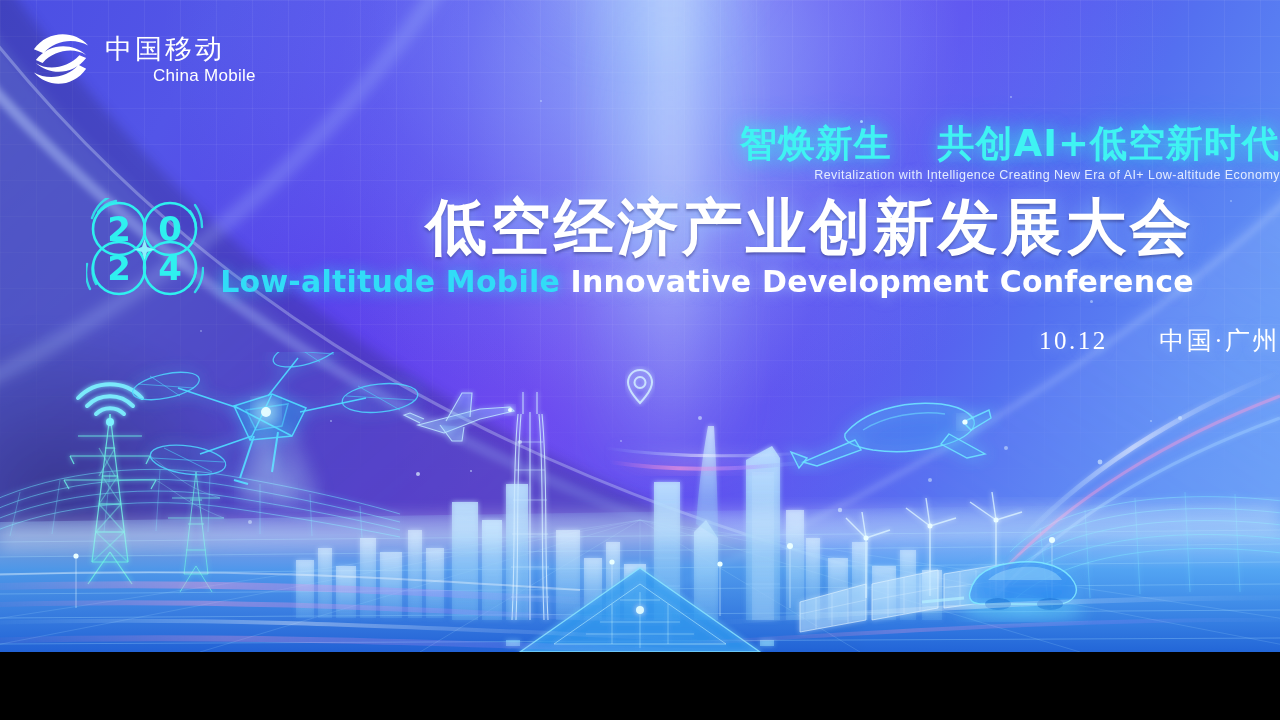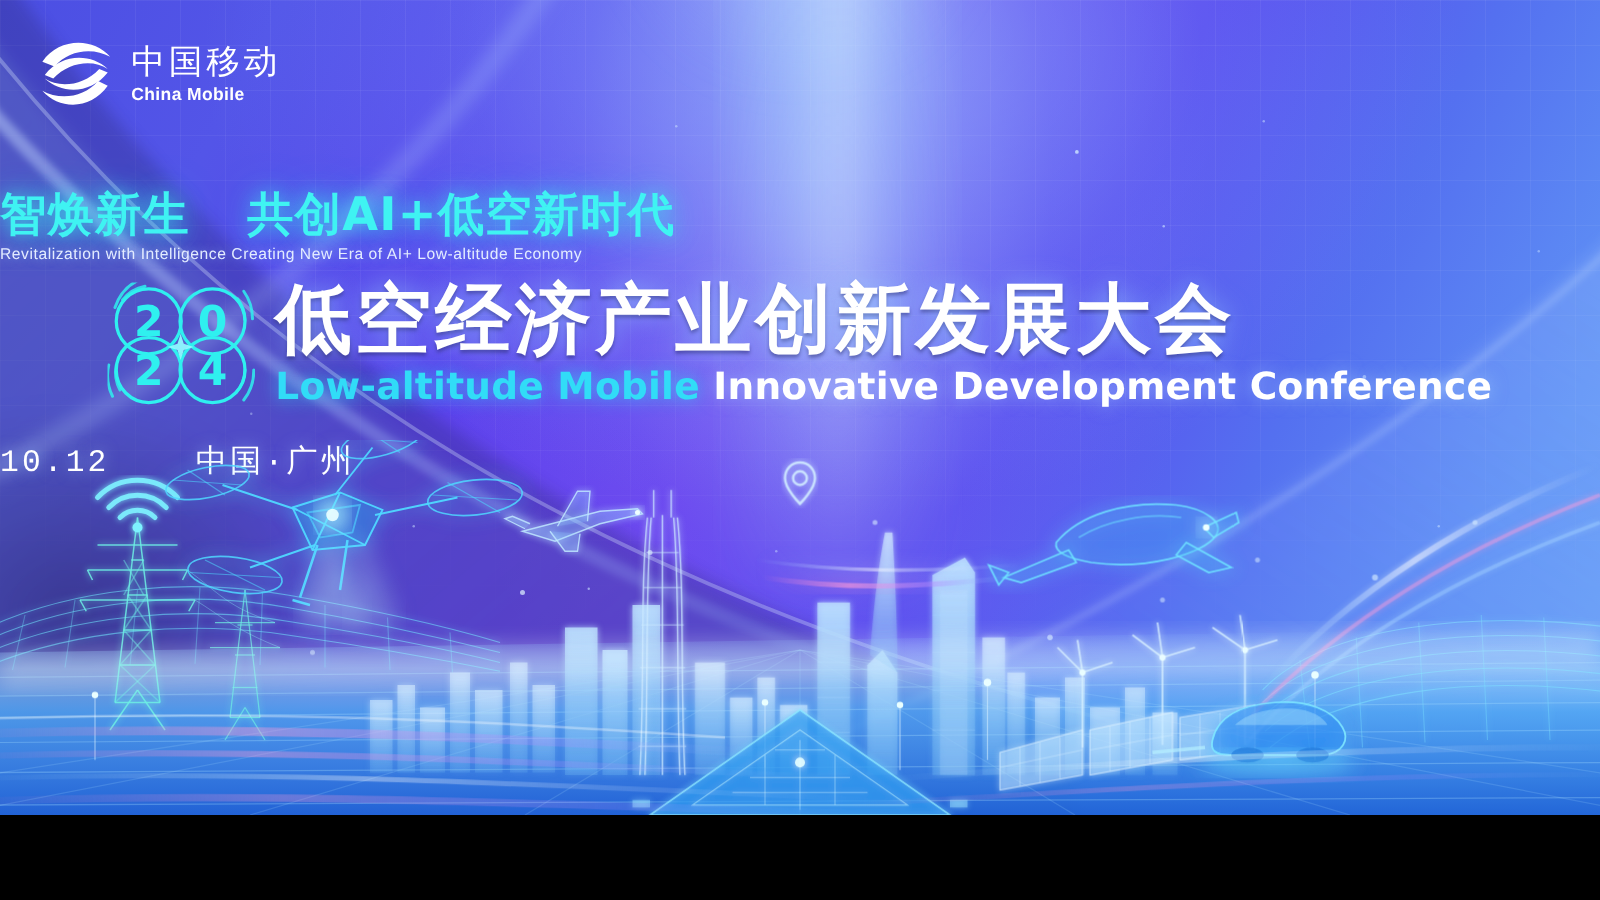--- a/index.html
+++ b/index.html
@@ -52,25 +52,25 @@
   #brand {
     position:absolute; left:30px; top:28px; display:flex; align-items:center; gap:13px;
   }
   #brand .mark { width:62px; height:62px; }
   #brand .words { display:flex; flex-direction:column; line-height:1; }
   #brand .cn {
     color:#fff; font-size:27px; letter-spacing:3px; font-weight:500;
     font-family:"DejaVu Sans","Liberation Sans",sans-serif;
   }
   #brand .en {
-    color:#fff; font-size:14px; letter-spacing:.3px; margin-top:5px; font-weight:700;
+    color:#fff; font-size:17px; letter-spacing:.3px; margin-top:5px; font-weight:400;margin-left:48px;
   }
 
   
-  #headline { position:absolute; left:0; top:152px; width:1280px; text-align:left; }
+  #headline { position:absolute; left:0; top:124px; width:1280px; text-align:right; }
 
   .slogan {
     font-family:"DejaVu Sans","Liberation Sans",sans-serif;
     font-weight:bold; font-size:37px; letter-spacing:1px;
     color:#3ff3f2;
     text-shadow:0 0 16px rgba(60,240,240,.75), 0 0 34px rgba(40,200,255,.45);
     line-height:1.06;
     white-space:nowrap;
   }
   .slogan .gap { display:inline-block; width:18px; }
@@ -80,37 +80,37 @@
     font-family:Liberation Sans, sans-serif; font-weight:500;
     text-shadow:0 0 8px rgba(160,200,255,.55);
   }
 
   #titlerow {
     margin-top:14px; display:flex; align-items:center; justify-content:center; gap:16px;
   }
   .yearmark { width:118px; height:100px; flex:0 0 auto; margin-top:2px; }
 
   .main-title {
-    font-family:Liberation Sans, sans-serif;
+    font-family:Liberation Serif, serif;
     font-weight:bold; font-size:61px; letter-spacing:3px; color:#ffffff;
     line-height:1; white-space:nowrap;
     text-shadow:0 0 20px rgba(150,205,255,.65), 0 2px 3px rgba(25,20,90,.5);
   }
 
   .title-en {
     margin-top:9px; font-family:"DejaVu Sans","Liberation Sans",sans-serif;
     font-weight:bold; font-size:30px; letter-spacing:.2px; line-height:1;
     white-space:nowrap;
   }
   .title-en .cyan { color:#31dcf7; text-shadow:0 0 14px rgba(50,220,250,.7); }
   .title-en .white { color:#ffffff; text-shadow:0 0 14px rgba(170,210,255,.6); }
 
   .meta {
     margin-top:26px; color:#ffffff; font-size:25px; letter-spacing:2.5px;
-    font-family:Liberation Mono, monospace; font-weight:400;
+    font-family:Liberation Serif, serif; font-weight:400;
     text-shadow:0 0 12px rgba(170,210,255,.6);
     white-space:nowrap;
   }
   .meta .sp { display:inline-block; width:34px; }
 
   
   .dot { position:absolute; border-radius:50%; background:#cfe7ff; }
 </style>
 </head>
 <body>

